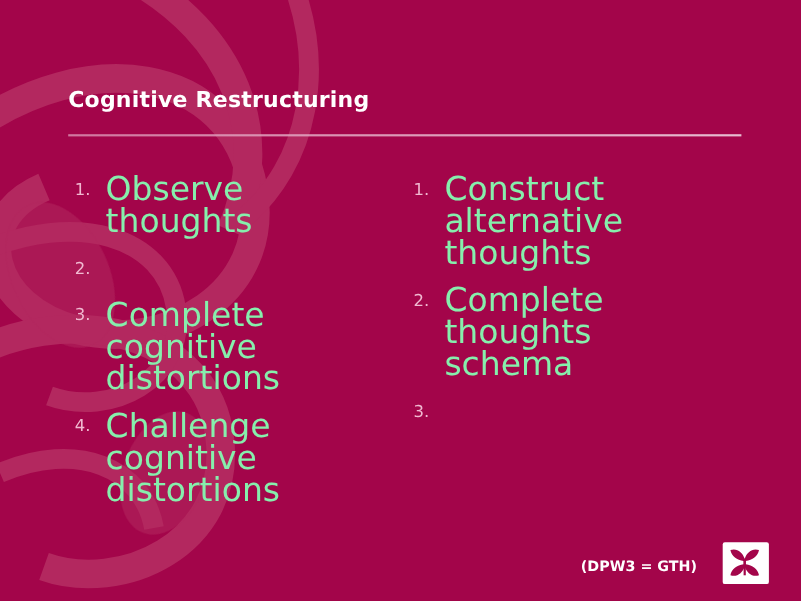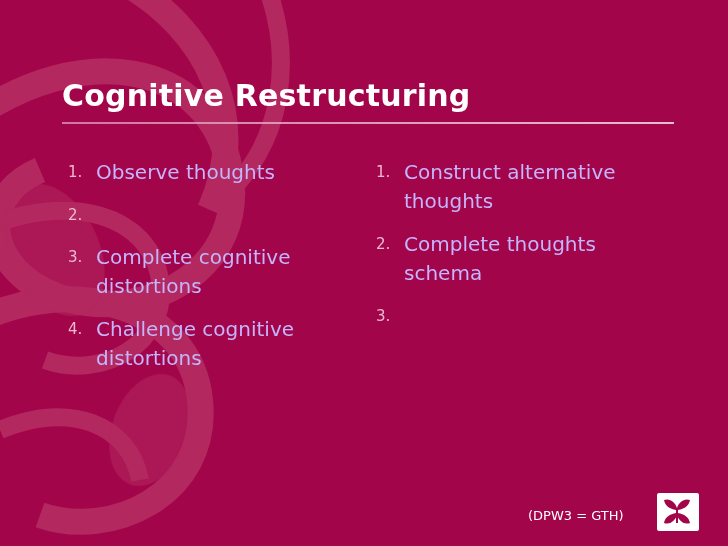--- a/index.html
+++ b/index.html
@@ -26,21 +26,21 @@
     left: 0;
     top: 0;
     width: 728px;
     height: 546px;
     pointer-events: none;
   }
   .slide-title {
     position: absolute;
     left: 62px;
     top: 78px;
-    font-size: 30px;
+    font-size: 20px;
     font-weight: bold;
     color: #FFFFFF;
     letter-spacing: 0.2px;
     white-space: nowrap;
     text-align: right;
   }
   .title-rule {
     position: absolute;
     left: 62px;
     top: 122px;
@@ -70,31 +70,31 @@
     color: #F0B9D0;
     font-size: 15px;
     line-height: 28px;
     width: 34px;
     flex: 0 0 34px;
     text-align: left;
     padding-left: 6px;
     box-sizing: border-box;
   }
   .item-text {
-    color: #c4b5fd;
-    font-size: 20px;
+    color: #86efac;
+    font-size: 30px;
     line-height: 29px;
   }
   .footnote {
     position: absolute;
     left: 528px;
     top: 508px;
     color: #FFFFFF;
     font-size: 13px;
-    font-weight: normal;
+    font-weight: bold;
   }
   .logo {
     position: absolute;
     right: 28px;
     top: 492px;
     width: 44px;
     height: 40px;
   }
 </style>
 </head>

